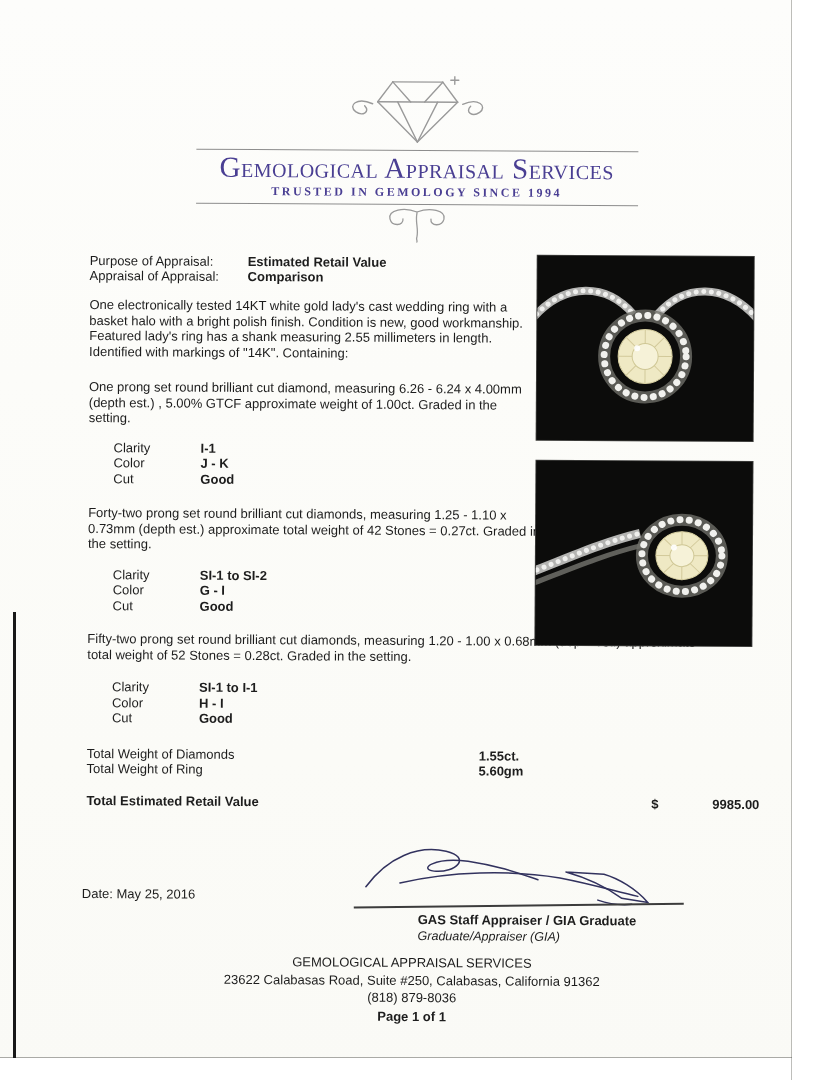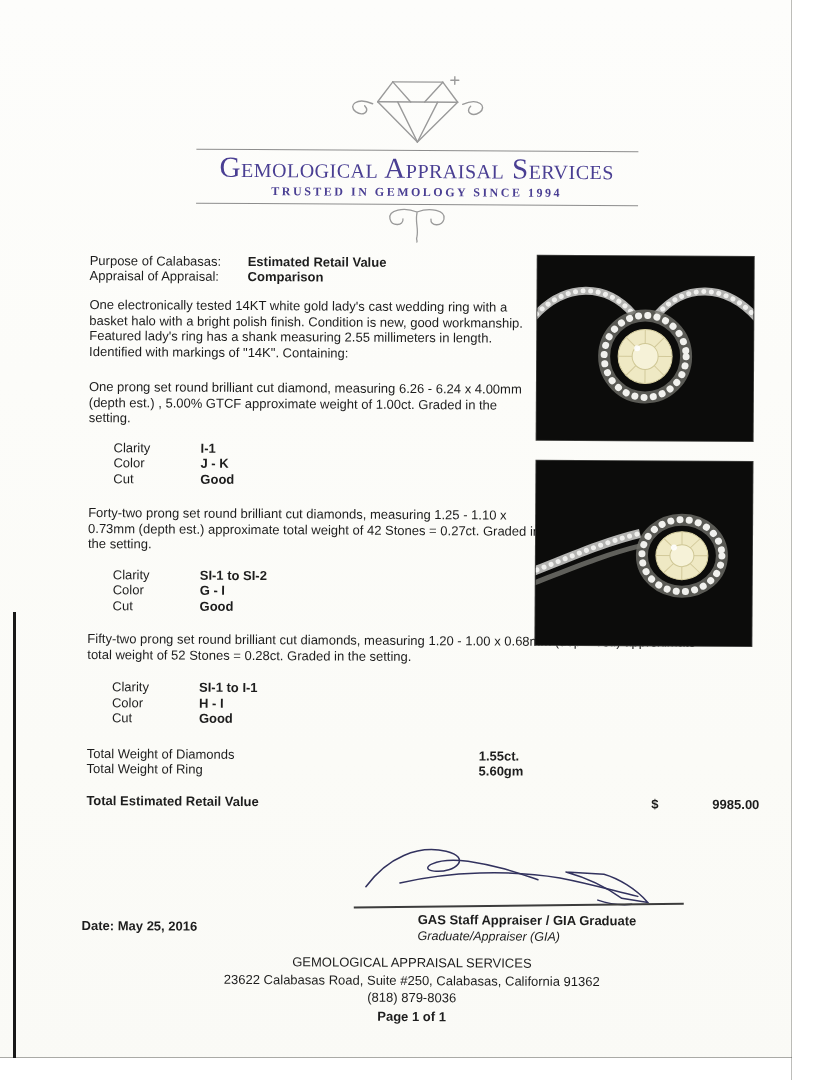--- a/index.html
+++ b/index.html
@@ -63,21 +63,21 @@
   .retail .amount { position: absolute; left: 626px; top: 0; }
 
   
   .photo { position: absolute; width: 216px; height: 184px; background: var(--photo-background, #0c0c0b); box-shadow: 0 0 0 1px #3a3a38; }
   .photo.one { left: 536px; top: 255px; }
   .photo.two { left: 536px; top: 460px; }
 
   
   .sig-svg { position: absolute; left: 362px; top: 843px; }
   .sig-line { position: absolute; left: 356px; top: 904px; width: 330px; height: 1.6px; background: #3c3c3c; transform: rotate(-1deg); }
-  .date { position: absolute; left: 84px; top: 920px; font-size: 13px; font-weight: bold; }
+  .date { position: absolute; left: 84px; top: 888px; font-size: 13px; font-weight: normal; }
   .appraiser { position: absolute; left: 420px; top: 912px; font-size: 13px; line-height: 16px; }
   .appraiser .title { font-weight: bold; }
   .appraiser .subtitle { font-style: italic; font-size: 12.5px; }
 
   
   .footer { position: absolute; left: 0; right: 0; top: 954px; text-align: center; font-size: 13px; line-height: 17.5px; }
   .footer .page-num { font-weight: bold; margin-top: 1px; }
 
   
   .scan-margin-right { position: absolute; top: 0; right: 0; width: 37px; height: 100%; background: #ffffff; }
@@ -120,21 +120,21 @@
           <path d="M 45,5 C 32,0 16,3 18,12 C 20,20 32,19 31,12"></path>
           <path d="M 45,5 C 58,0 74,3 72,12 C 70,20 58,19 59,12"></path>
           <path d="M 45,6 C 43,15 47,22 45,30 C 44,33 46,34 45,35"></path>
         </g>
       </svg>
     </div>
 
     <div class="col">
       <div class="kv-rows">
         <div class="kv-row">
-          <span class="kv-label">Purpose of Calabasas:</span>
+          <span class="kv-label">Purpose of Appraisal:</span>
           <span class="kv-value">Estimated Retail Value</span>
         </div>
         <div class="kv-row">
           <span class="kv-label">Appraisal of Appraisal:</span>
           <span class="kv-value">Comparison</span>
         </div>
       </div>
 
       <p class="para">One electronically tested 14KT white gold lady's cast wedding ring with a basket halo with a bright polish finish. Condition is new, good workmanship. Featured lady's ring has a shank measuring 2.55 millimeters in length. Identified with markings of "14K".  Containing:</p>
 

